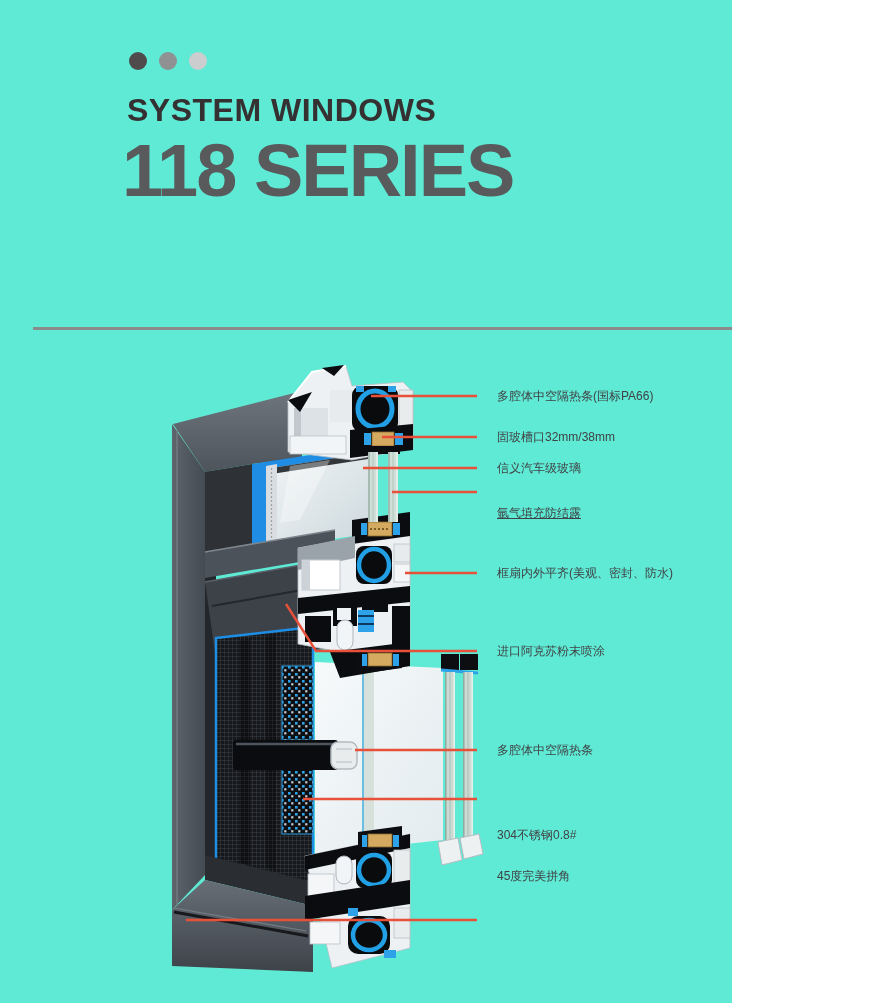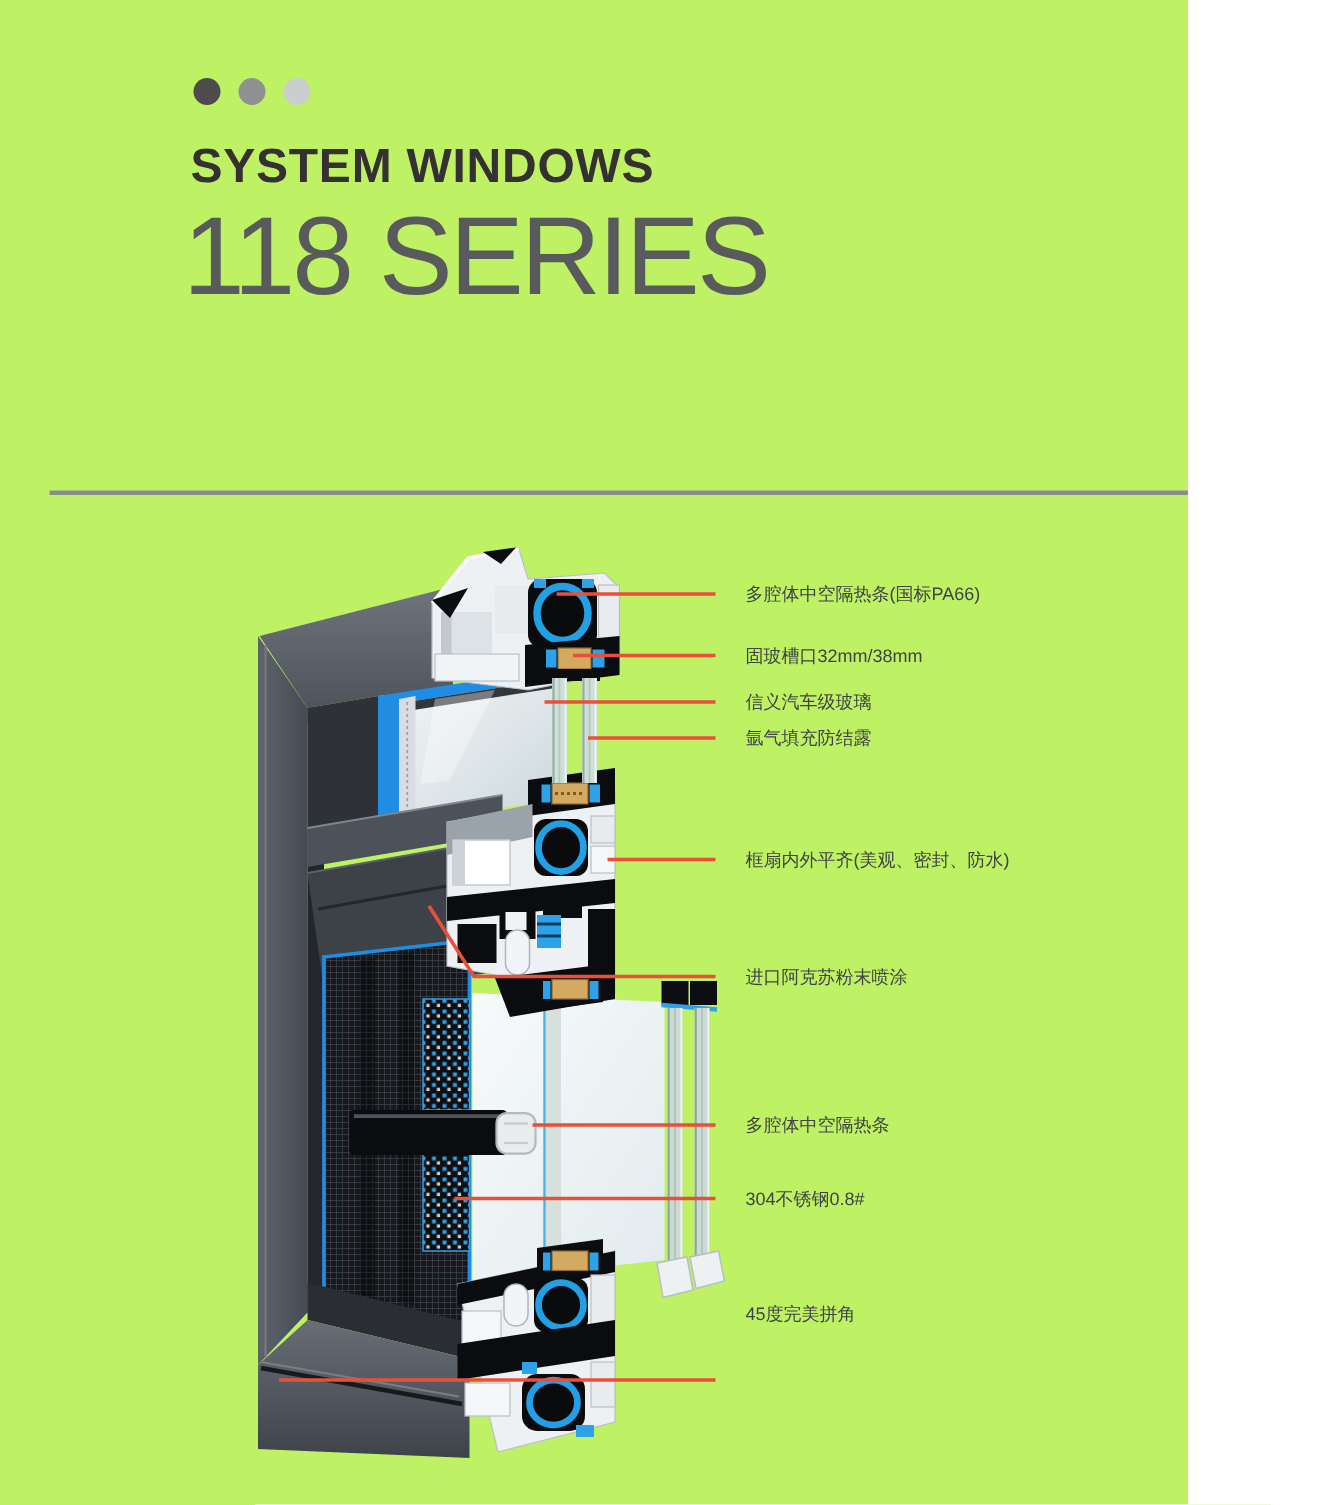--- a/index.html
+++ b/index.html
@@ -1,27 +1,27 @@
 <!DOCTYPE html>
 <html><head>
 <meta charset="utf-8">
 <style>
   html,body{margin:0;padding:0;background:#ffffff;}
   .canvas{
-    position:relative;width:792px;height:1003px;background:#bef264;
+    position:relative;width:732px;height:1003px;background:#5eead4;
     font-family:"Liberation Sans","DejaVu Sans",sans-serif;overflow:hidden;
   }
   .dots{position:absolute;left:129px;top:52px;display:flex;gap:12px;}
   .dot{width:18px;height:18px;border-radius:50%;}
   .kicker{
     position:absolute;left:127px;top:92px;font-size:32px;font-weight:600;
     color:#353031;letter-spacing:.5px;white-space:nowrap;
   }
   .title-en{
-    position:absolute;left:122px;top:134px;font-size:74px;font-weight:400;
+    position:absolute;left:122px;top:134px;font-size:74px;font-weight:700;
     color:#595a5c;letter-spacing:-2px;white-space:nowrap;line-height:1;
   }
   .title-cn{
     position:absolute;left:126px;top:218px;display:flex;align-items:baseline;
     white-space:nowrap;line-height:1;
   }
   .title-cn .num{font-size:80px;font-weight:700;letter-spacing:2px;}
   .title-cn .series{font-size:47px;font-weight:400;color:#1d1d1f;margin-left:20px;}
   .title-cn .slash{font-size:46px;font-weight:400;color:#1d1d1f;margin:0 10px;}
   .title-cn .product{font-size:60px;font-weight:900;color:#141414;}
@@ -251,20 +251,20 @@
         <path d="M355,750H477" fill="none" stroke="#e8503a" stroke-width="2.4"></path>
         <path d="M303,799H477" fill="none" stroke="#e8503a" stroke-width="2.4"></path>
         <path d="M186,920H477" fill="none" stroke="#e8503a" stroke-width="2.4"></path>
       </g>
   </svg>
 
   <div id="annotation-labels">
       <div class="annotation-label" style="left: 497px; top: 383px;">多腔体中空隔热条(国标PA66)</div>
       <div class="annotation-label" style="left: 497px; top: 424px;">固玻槽口32mm/38mm</div>
       <div class="annotation-label" style="left: 497px; top: 455px; text-align: center;">信义汽车级玻璃</div>
-      <div class="annotation-label" style="left: 497px; top: 479px;">氩气填充防结露</div>
+      <div class="annotation-label" style="left: 497px; top: 500px; text-decoration: underline;">氩气填充防结露</div>
       <div class="annotation-label" style="left: 497px; top: 560px;">框扇内外平齐(美观、密封、防水)</div>
       <div class="annotation-label" style="left: 497px; top: 638px;">进口阿克苏粉末喷涂</div>
       <div class="annotation-label" style="left: 497px; top: 737px;">多腔体中空隔热条</div>
-      <div class="annotation-label" style="left: 497px; top: 786px;">304不锈钢0.8#</div>
+      <div class="annotation-label" style="left: 497px; top: 822px;">304不锈钢0.8#</div>
       <div class="annotation-label" style="left: 497px; top: 863px;">45度完美拼角</div>
     </div>
 </div>
 
 </body></html>

